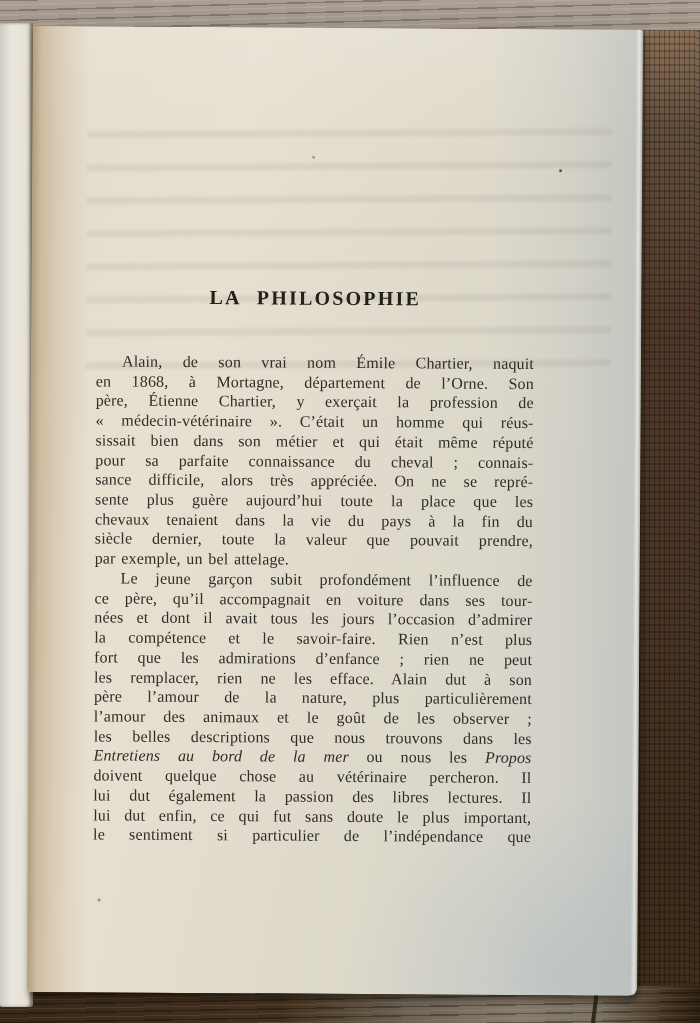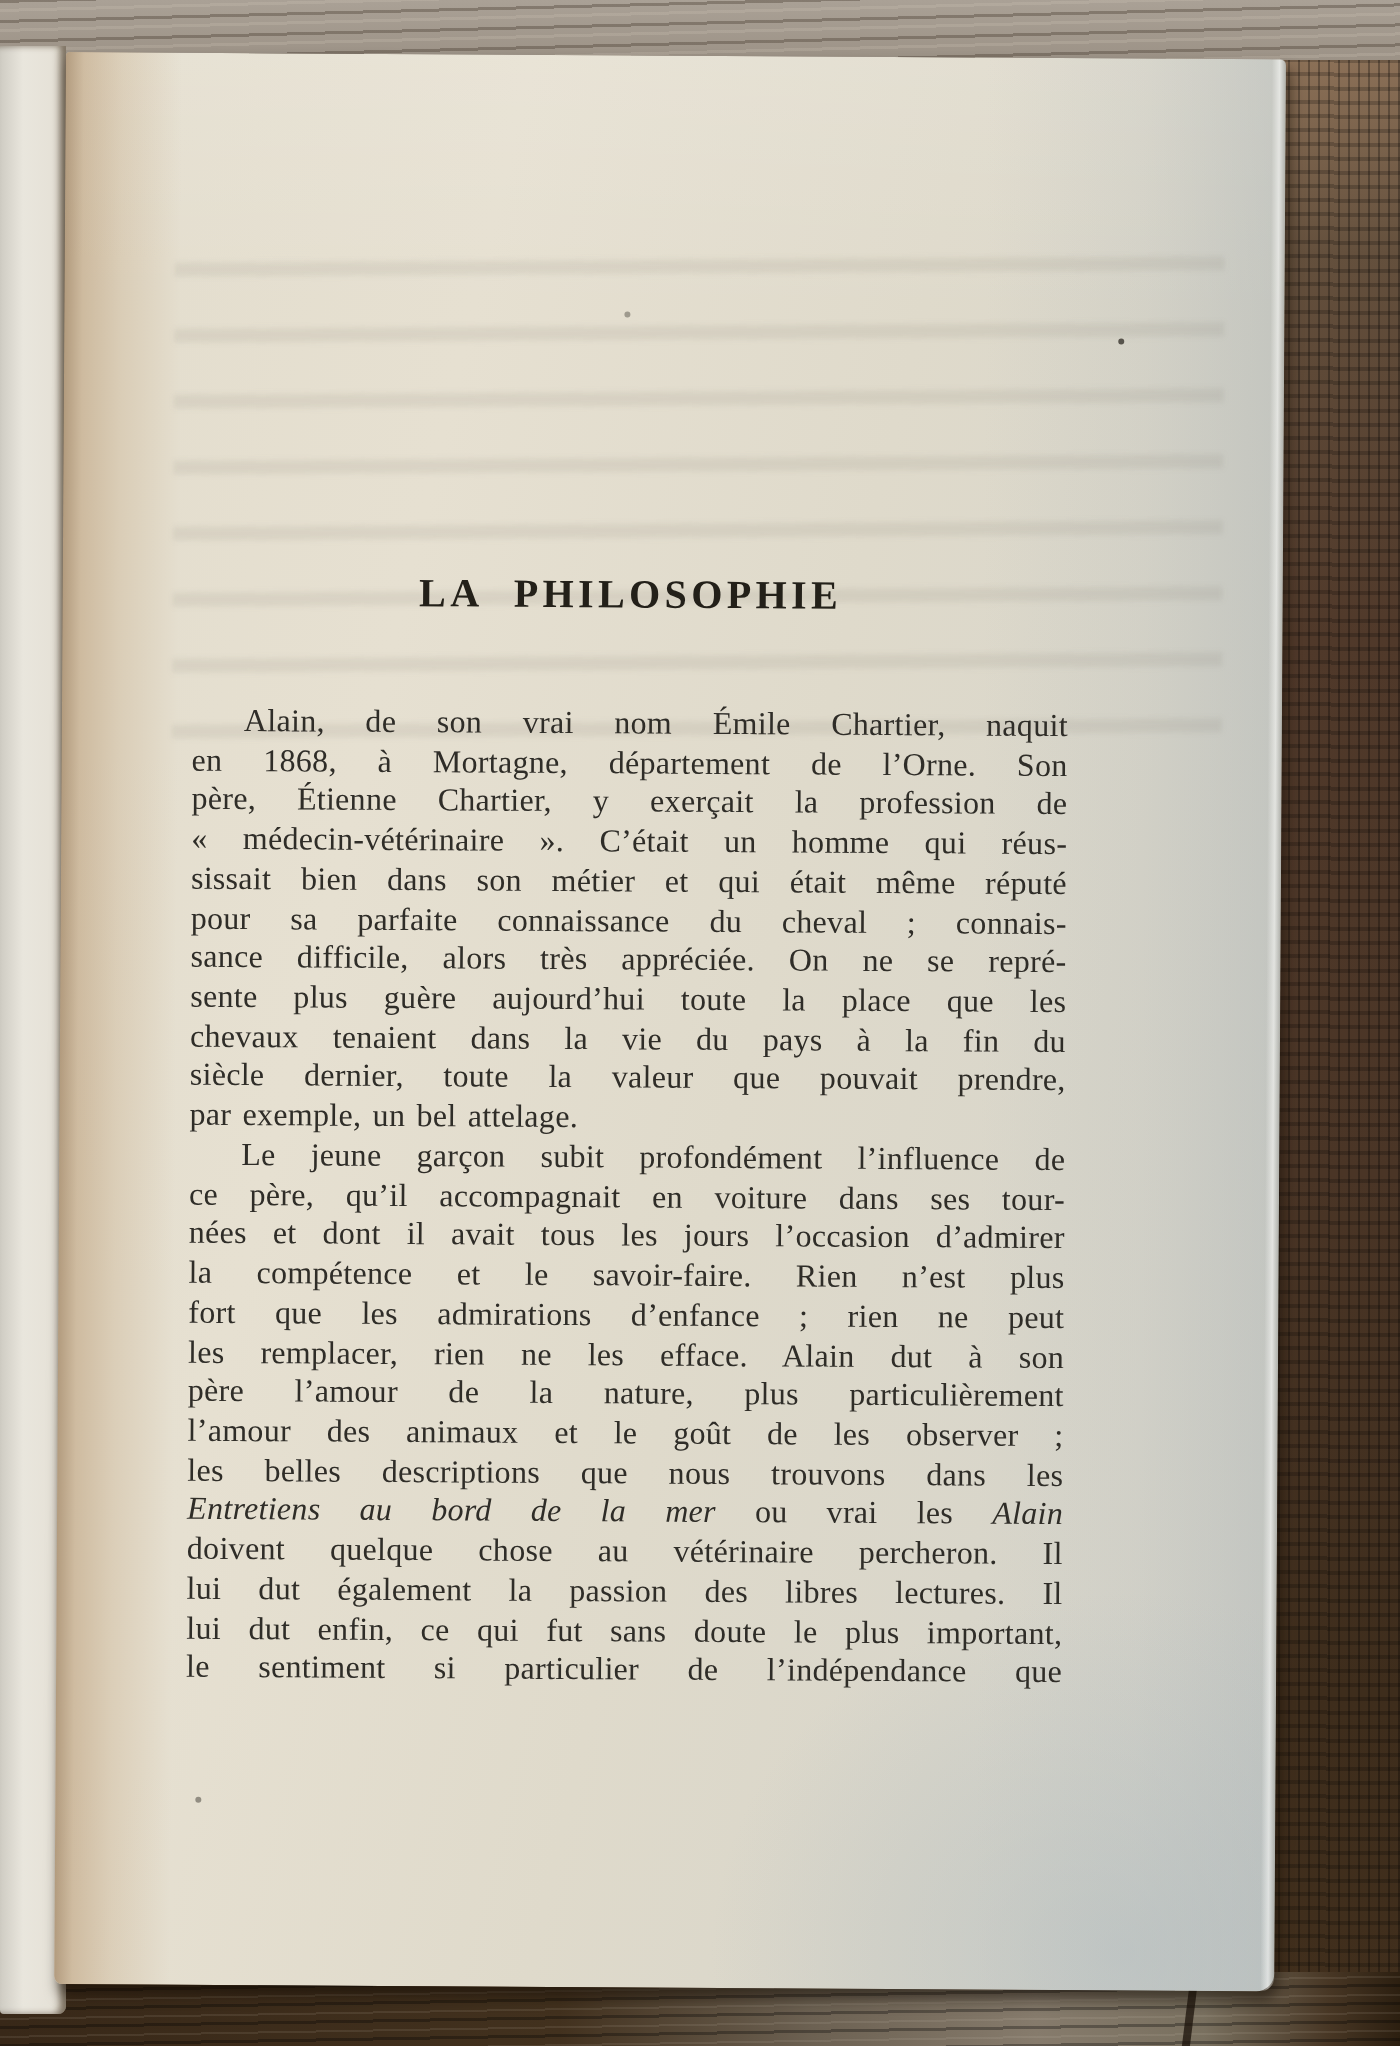--- a/index.html
+++ b/index.html
@@ -131,21 +131,21 @@
       <div class="line indent">Le jeune garçon subit profondément l’influence de</div>
       <div class="line">ce père, qu’il accompagnait en voiture dans ses tour-</div>
       <div class="line">nées et dont il avait tous les jours l’occasion d’admirer</div>
       <div class="line">la compétence et le savoir-faire. Rien n’est plus</div>
       <div class="line">fort que les admirations d’enfance ; rien ne peut</div>
       <div class="line">les remplacer, rien ne les efface. Alain dut à son</div>
       <div class="line">père l’amour de la nature, plus particulièrement</div>
       <div class="line">l’amour des animaux et le goût de les observer ;</div>
       <div class="line">les belles descriptions que nous trouvons dans les</div>
 
-      <div class="line"><span class="em">Entretiens au bord de la mer</span><span> ou vrai les </span><span class="em">Alain</span></div>
+      <div class="line"><span class="em">Entretiens au bord de la mer</span><span> ou nous les </span><span class="em">Propos</span></div>
 
       <div class="line">doivent quelque chose au vétérinaire percheron. Il</div>
       <div class="line">lui dut également la passion des libres lectures. Il</div>
       <div class="line">lui dut enfin, ce qui fut sans doute le plus important,</div>
       <div class="line">le sentiment si particulier de l’indépendance que</div>
     </div>
   </div>
 </div>
 
 </body></html>

